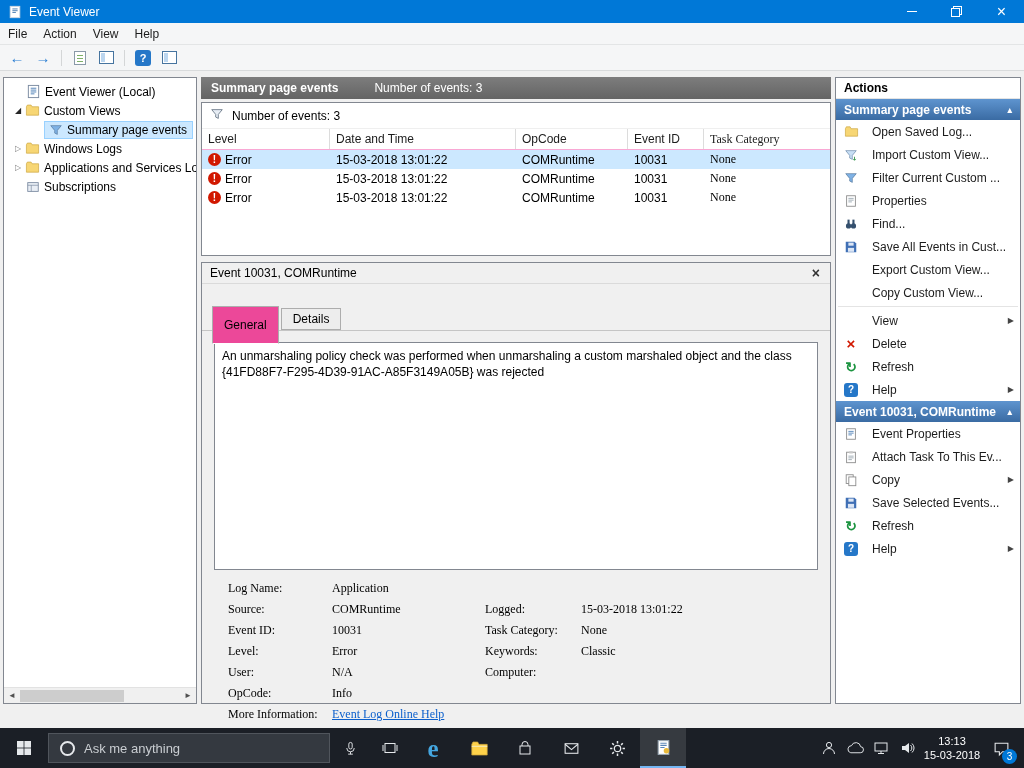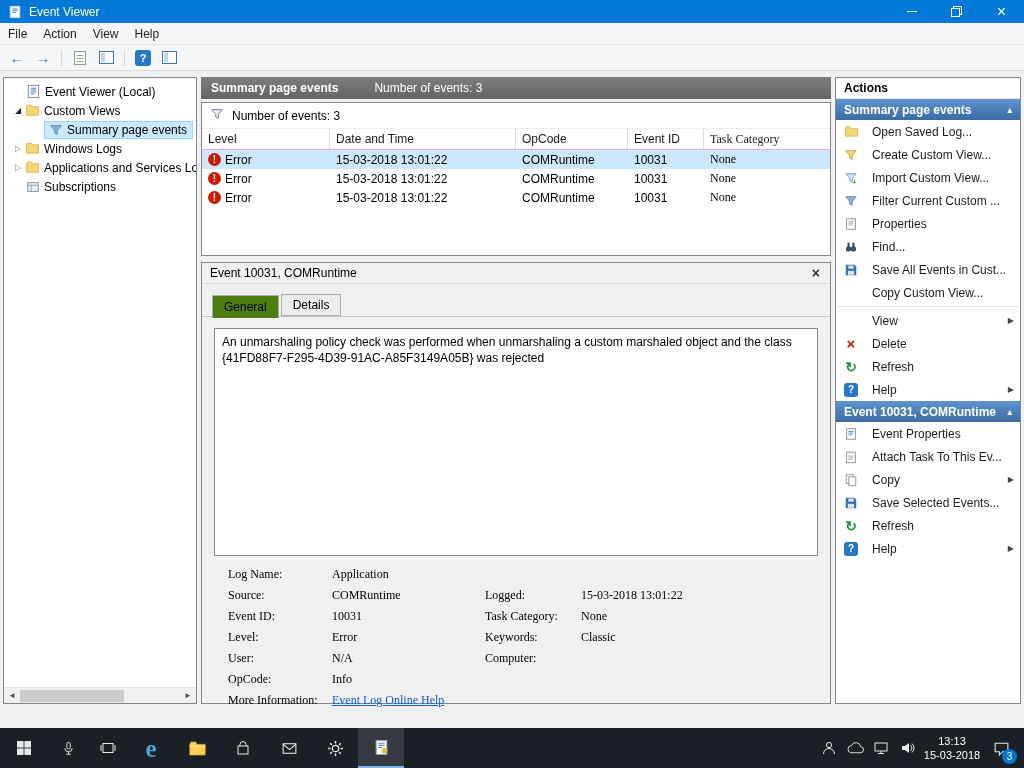--- a/index.html
+++ b/index.html
@@ -66,21 +66,21 @@
   .c-source { width:112px; flex:none; }
   .c-eventid { width:76px; flex:none; }
   .c-task { flex:1;font-family:Liberation Serif, serif; }
   .err-badge { width:13px; height:13px; border-radius:50%; background:#d11800; color:#fff; font-size:10px; font-weight:bold; display:flex; align-items:center; justify-content:center; flex:none; }
 
   .detail-pane { margin-top:6px; flex:1; border:1px solid #828790; background:#f0f0f0; display:flex; flex-direction:column; min-height:0; }
   .detail-header { height:21px; flex:none; display:flex; align-items:center; padding:0 8px; border-bottom:1px solid #dadada; color:#000; }
   .detail-close { margin-left:auto; font-size:14px; font-weight:bold; color:#333; line-height:1; padding:0 2px; }
   .tabs { display:flex; align-items:flex-end; padding:8px 0 0 10px; flex:none; }
   .tab { padding:3px 11px; border:1px solid #adadad; margin-right:2px; background:#ededed; color:#000; position:relative; }
-  .tab.active { background:#4d7c0f; border-bottom-color:#fff; top:3px; z-index:2; padding:4px 11px; }
+  .tab.active { background:#ec4899; border-bottom-color:#fff; top:14px; z-index:2; padding:11px 11px; }
   .tabline { height:1px; background:#c5c5c5; margin:0; flex:none; }
   .desc-box { margin:11px 12px 6px 12px; height:228px; flex:none; background:#fff; border:1px solid #828790; padding:5px 7px; line-height:16px; color:#000; overflow:hidden; }
   .fields { margin:2px 12px 0 26px; }
   .frow { height:21px; display:flex; align-items:center;font-family:Liberation Serif, serif; }
   .fl1 { width:104px; flex:none; }
   .fv1 { width:153px; flex:none; }
   .fl2 { width:96px; flex:none; }
   .fv2 { flex:1; }
   .online-link { color:#0b5fcc; text-decoration:underline; }
 
@@ -356,28 +356,20 @@
           <span class="aicon">
               <svg viewBox="0 0 16 16" width="15" height="15">
                 <path d="M1.5 5l1-2h4l1 2H14.5V13h-13z" fill="#f7d674" stroke="#c9a43b" stroke-width="0.7"></path>
               </svg>
             </span>
           <span>Open Saved Log...</span>
         </div>
         <div class="aitem">
           <span class="aicon">
               <svg viewBox="0 0 16 16" width="14" height="14">
-                <path d="M2 3h12L9.5 8.5V13l-3-1.5V8.5z" fill="#ffd964" stroke="#9a7d2a" stroke-width="0.7"></path>
-              </svg>
-            </span>
-          <span>Create Custom View...</span>
-        </div>
-        <div class="aitem">
-          <span class="aicon">
-              <svg viewBox="0 0 16 16" width="14" height="14">
                 <path d="M2 3h12L9.5 8.5V13l-3-1.5V8.5z" fill="#c8dff5" stroke="#5a7ba0" stroke-width="0.7"></path>
                 <path d="M12 10v4M10.5 12.5L12 14l1.5-1.5" stroke="#2f8f46" fill="none"></path>
               </svg>
             </span>
           <span>Import Custom View...</span>
         </div>
         <div class="aitem">
           <span class="aicon">
               <svg viewBox="0 0 16 16" width="14" height="14">
                 <path d="M2 3h12L9.5 8.5V13l-3-1.5V8.5z" fill="#7fb2e5" stroke="#4c6f93" stroke-width="0.7"></path>
@@ -407,20 +399,24 @@
         </div>
         <div class="aitem">
           <span class="aicon">
               <svg viewBox="0 0 16 16" width="14" height="14">
                 <path d="M2 2h10l2 2v10H2z" fill="#3f6fb5"></path>
                 <rect x="4.5" y="9" width="7" height="4.5" fill="#dce6f5"></rect>
                 <rect x="5" y="3" width="6" height="3.5" fill="#dce6f5"></rect>
               </svg>
             </span>
           <span>Save All Events in Cust...</span>
+        </div>
+        <div class="aitem">
+          <span class="aicon"></span>
+          <span>Export Custom View...</span>
         </div>
         <div class="aitem">
           <span class="aicon"></span>
           <span>Copy Custom View...</span>
         </div>
         <div class="asep"></div>
         <div class="aitem">
           <span class="aicon"></span>
           <span>View</span>
           <span class="asub">▶</span>
@@ -503,20 +499,24 @@
   <div class="taskbar">
     <div class="tb-left">
       <div class="start-btn">
         <svg viewBox="0 0 16 16" width="16" height="16">
             <rect x="1" y="1" width="6.6" height="6.6" fill="#e6e9ec"></rect>
             <rect x="8.4" y="1" width="6.6" height="6.6" fill="#e6e9ec"></rect>
             <rect x="1" y="8.4" width="6.6" height="6.6" fill="#e6e9ec"></rect>
             <rect x="8.4" y="8.4" width="6.6" height="6.6" fill="#e6e9ec"></rect>
           </svg>
       </div>
+      <div class="search-box">
+        <span class="cortana-ring"></span>
+        <span>Ask me anything</span>
+      </div>
       <div class="tb-ic">
         <svg viewBox="0 0 16 16" width="15" height="15">
             <rect x="6.2" y="1.5" width="3.6" height="7" rx="1.8" fill="none" stroke="#e6e9ec"></rect>
             <path d="M4 7.5a4 4 0 0 0 8 0" fill="none" stroke="#e6e9ec"></path>
             <path d="M8 11.5V14M5.5 14h5" stroke="#e6e9ec"></path>
           </svg>
       </div>
       <div class="tb-ic">
         <svg viewBox="0 0 16 16" width="16" height="16">
             <rect x="3" y="3.5" width="10" height="9" fill="none" stroke="#e6e9ec"></rect>

